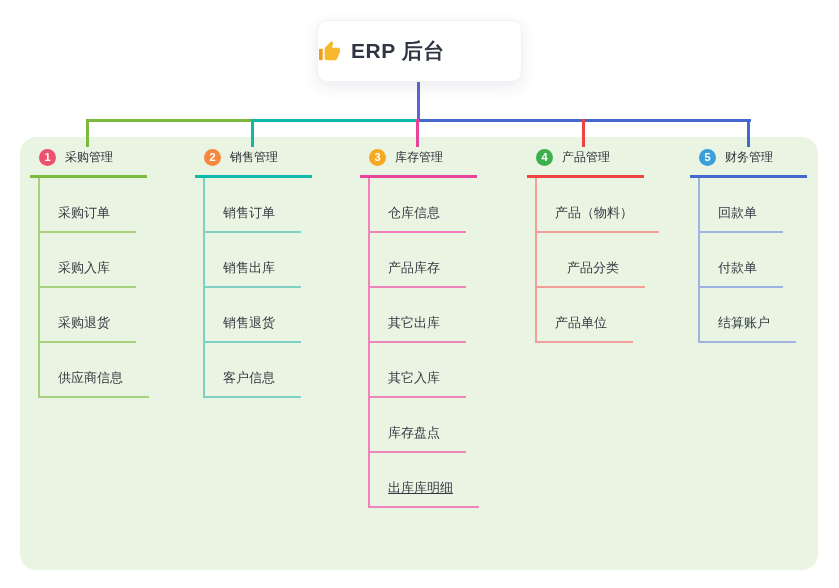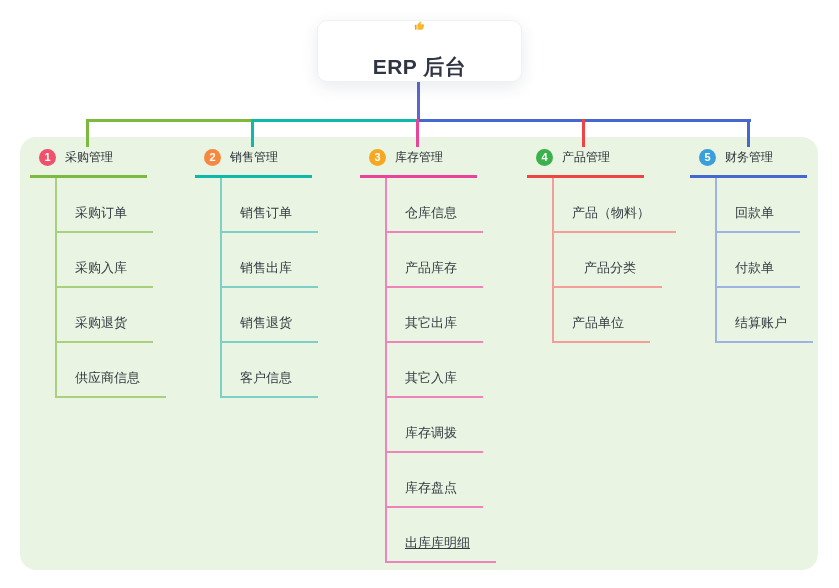--- a/index.html
+++ b/index.html
@@ -24,24 +24,23 @@
   .root-node {
     position: absolute;
     left: 317px; top: 20px;
     width: 205px; height: 62px;
     background: #ffffff;
     border: 1px solid #f1f1f3;
     border-radius: 10px;
     box-shadow: 0 5px 16px rgba(40,60,90,0.10);
     display: flex;
     align-items: center;
-    justify-content: center;
-    gap: 22px;
+    justify-content: flex-start;
+    gap: 10px;
     box-sizing: border-box;
-    flex-direction: column;
   }
   .root-title {
     font-size: 21px;
     font-weight: 600;
     color: #2f3542;
     letter-spacing: 0.5px;
   }
   .thumb-icon { width: 23px; height: 23px; display: block; }
 
   
@@ -80,21 +79,21 @@
     text-align: center;
     flex: 0 0 auto;
   }
   .branch-title {
     font-size: 12px;
     font-weight: 500;
     color: #2b2f36;
     white-space: nowrap;
   }
   .children {
-    margin-left: 25px;
+    margin-left: 8px;
     border-left: 2px solid #404040;
   }
   .child-cell { height: 55px; position: relative; }
   .child-label {
     position: absolute;
     left: 0; bottom: 0;
     white-space: nowrap;
     font-size: 13px;
     color: #333a42;
     padding: 0 26px 9px 18px;
@@ -179,23 +178,20 @@
           <div class="child-cell">
             <span class="child-label" style="border-bottom-color: rgb(240, 131, 187);">产品库存</span>
           </div>
           <div class="child-cell">
             <span class="child-label" style="border-bottom-color: rgb(240, 131, 187);">其它出库</span>
           </div>
           <div class="child-cell">
             <span class="child-label" style="border-bottom-color: rgb(240, 131, 187);">其它入库</span>
           </div>
           <div class="child-cell">
-            <span class="child-label" style="border-bottom-color: rgb(240, 131, 187);">库存调拨</span>
-          </div>
-          <div class="child-cell">
             <span class="child-label" style="border-bottom-color: rgb(240, 131, 187);">库存盘点</span>
           </div>
           <div class="child-cell">
             <span class="child-label" style="border-bottom-color: rgb(240, 131, 187); text-decoration: underline;">出库库明细</span>
           </div>
         </div>
       </div>
       <div class="branch" style="left: 527px;">
         <div class="branch-header" style="border-bottom-color: rgb(238, 68, 67);">
           <span class="badge" style="background: rgb(60, 176, 76);">4</span>

